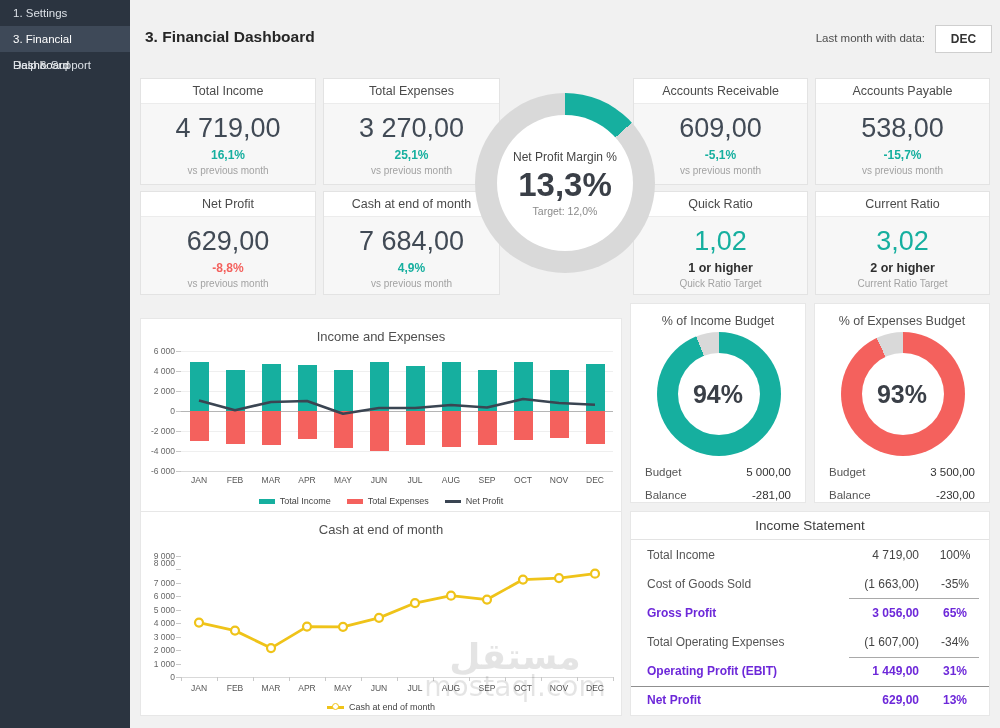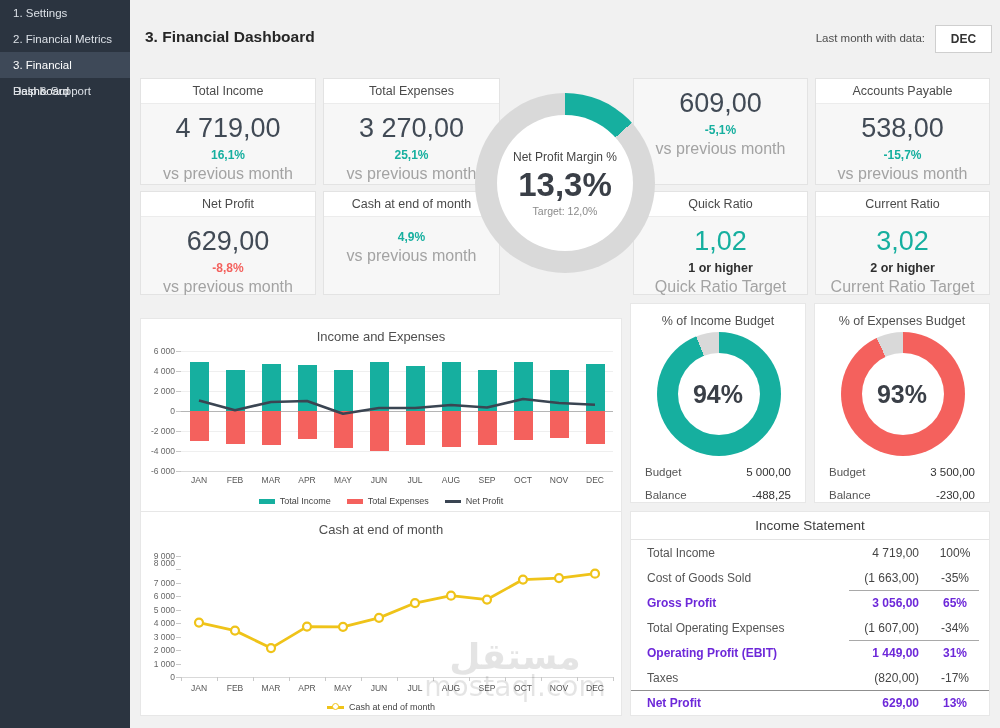--- a/index.html
+++ b/index.html
@@ -22,21 +22,21 @@
   .lastmonth-label { position:absolute; right:75px; top:32px; font-size:11.5px; color:#4f4f4f; }
   .dec-button { position:absolute; left:935px; top:25px; width:57px; height:28px; background:#fff;
     border:1px solid #cfcfcf; font-size:12px; font-weight:700; color:#333;
     display:flex; align-items:center; justify-content:center; cursor:pointer; }
   
   .card { position:absolute; background:#f7f7f7; border:1px solid #e3e3e3; }
   .card-head { height:25px; background:#fff; border-bottom:1px solid #ececec; display:flex; align-items:center; justify-content:center; font-size:12.5px; color:#4a4a4a; }
   .card-body { text-align:center; padding-top:9px; }
   .card-value { font-size:27px; color:#414a55; }
   .card-sub1 { font-size:12px; margin-top:4px; font-weight:700; }
-  .card-sub2 { font-size:16px; color:#a3a3a3; margin-top:3px; }
+  .card-sub2 { font-size:10px; color:#a3a3a3; margin-top:3px; }
   .c-teal { color:#16AF9F; } .c-red { color:#F4615D; } .c-dark { color:#414a55; }
   .sub-dark { color:#2f2f2f !important; font-size:12.5px !important; }
   
   .gauge { position:absolute; left:475px; top:93px; width:180px; height:180px; border-radius:50%; z-index:6; }
   .gauge-inner { position:absolute; left:22px; top:22px; width:136px; height:136px; border-radius:50%; background:#fff;
     display:flex; flex-direction:column; align-items:center; justify-content:center; }
   .gauge-title { font-size:12px; color:#444; }
   .gauge-value { font-size:33px; font-weight:600; color:#3a3f47; margin:2px 0 1px 0; }
   .gauge-target { font-size:10.5px; color:#8a8a8a; }
   
@@ -77,21 +77,20 @@
     font-family:"DejaVu Sans", sans-serif; color:#000; opacity:0.10; }
   .watermark .wm1 { font-size:36px; font-weight:700; line-height:38px; }
   .watermark .wm2 { font-size:28px; line-height:22px; }
 </style>
 </head>
 <body>
 
 <div class="sidebar">
   <div class="menu">
     <div class="menu-item">1. Settings</div>
-    <div class="menu-item">2. Financial Metrics</div>
     <div class="menu-item active">3. Financial Dashboard</div>
     <div class="menu-item">Help &amp; Support</div>
   </div>
 </div>
 
 <div class="page-title">3. Financial Dashboard</div>
 <div class="lastmonth-label">Last month with data:</div>
 <div class="dec-button">DEC</div>
 
 <div class="card" style="left:140px; top:78px;  width:176px; height:107px;">
@@ -104,20 +103,21 @@
 </div>
 <div class="card" style="left:323px; top:78px;  width:177px; height:107px;">
   <div class="card-head card-title">Total Expenses</div>
   <div class="card-body">
       <div class="card-value c-dark">3 270,00</div>
       <div class="card-sub1 c-teal">25,1%</div>
       <div class="card-sub2">vs previous month</div>
     </div>
 </div>
 <div class="card" style="left:633px; top:78px;  width:175px; height:107px;">
+  <div class="card-head card-title">Accounts Receivable</div>
   <div class="card-body">
       <div class="card-value c-dark">609,00</div>
       <div class="card-sub1 c-teal">-5,1%</div>
       <div class="card-sub2">vs previous month</div>
     </div>
 </div>
 <div class="card" style="left:815px; top:78px;  width:175px; height:107px;">
   <div class="card-head card-title">Accounts Payable</div>
   <div class="card-body">
       <div class="card-value c-dark">538,00</div>
@@ -129,20 +129,21 @@
   <div class="card-head card-title">Net Profit</div>
   <div class="card-body">
       <div class="card-value c-dark">629,00</div>
       <div class="card-sub1 c-red">-8,8%</div>
       <div class="card-sub2">vs previous month</div>
     </div>
 </div>
 <div class="card" style="left:323px; top:191px; width:177px; height:104px;">
   <div class="card-head card-title">Cash at end of month</div>
   <div class="card-body">
+      <div class="card-value c-dark">7 684,00</div>
       <div class="card-sub1 c-teal">4,9%</div>
       <div class="card-sub2">vs previous month</div>
     </div>
 </div>
 <div class="card" style="left:633px; top:191px; width:175px; height:104px;">
   <div class="card-head card-title">Quick Ratio</div>
   <div class="card-body">
       <div class="card-value c-teal">1,02</div>
       <div class="card-sub1 sub-dark">1 or higher</div>
       <div class="card-sub2">Quick Ratio Target</div>
@@ -248,21 +249,21 @@
   <div class="donut-ring" style="background: conic-gradient(rgb(22, 175, 159) 0deg, rgb(22, 175, 159) 338.4deg, rgb(217, 217, 217) 338.4deg, rgb(217, 217, 217) 360deg);">
       <div class="donut-hole"></div>
     </div>
   <div class="donut-center">94%</div>
   <div class="donut-row" style="top:162px;">
     <span class="dr-label">Budget</span>
     <span class="dr-value">5 000,00</span>
   </div>
   <div class="donut-row" style="top:185px;">
     <span class="dr-label">Balance</span>
-    <span class="dr-value">-488,25</span>
+    <span class="dr-value">-281,00</span>
   </div>
 </div>
 <div class="panel" style="left:814px; top:303px; width:176px; height:200px;">
   <div class="panel-title" style="font-size:12.5px;">% of Expenses Budget</div>
   <div class="donut-ring" style="background: conic-gradient(rgb(244, 97, 93) 0deg, rgb(244, 97, 93) 334.8deg, rgb(217, 217, 217) 334.8deg, rgb(217, 217, 217) 360deg);">
       <div class="donut-hole"></div>
     </div>
   <div class="donut-center">93%</div>
   <div class="donut-row" style="top:162px;">
     <span class="dr-label">Budget</span>
@@ -370,25 +371,20 @@
         <span class="lab">Total Operating Expenses</span>
         <span class="val">(1 607,00)</span>
         <span class="pct">-34%</span>
       </div>
       <div class="is-row bold">
         <div class="sep-partial"></div>
         <span class="lab">Operating Profit (EBIT)</span>
         <span class="val">1 449,00</span>
         <span class="pct">31%</span>
       </div>
-      <div class="is-row">
-        <span class="lab">Taxes</span>
-        <span class="val">(820,00)</span>
-        <span class="pct">-17%</span>
-      </div>
       <div class="is-row bold">
         <div class="sep-full"></div>
         <span class="lab">Net Profit</span>
         <span class="val">629,00</span>
         <span class="pct">13%</span>
       </div>
     </div>
 </div>
 
 <div class="watermark">

